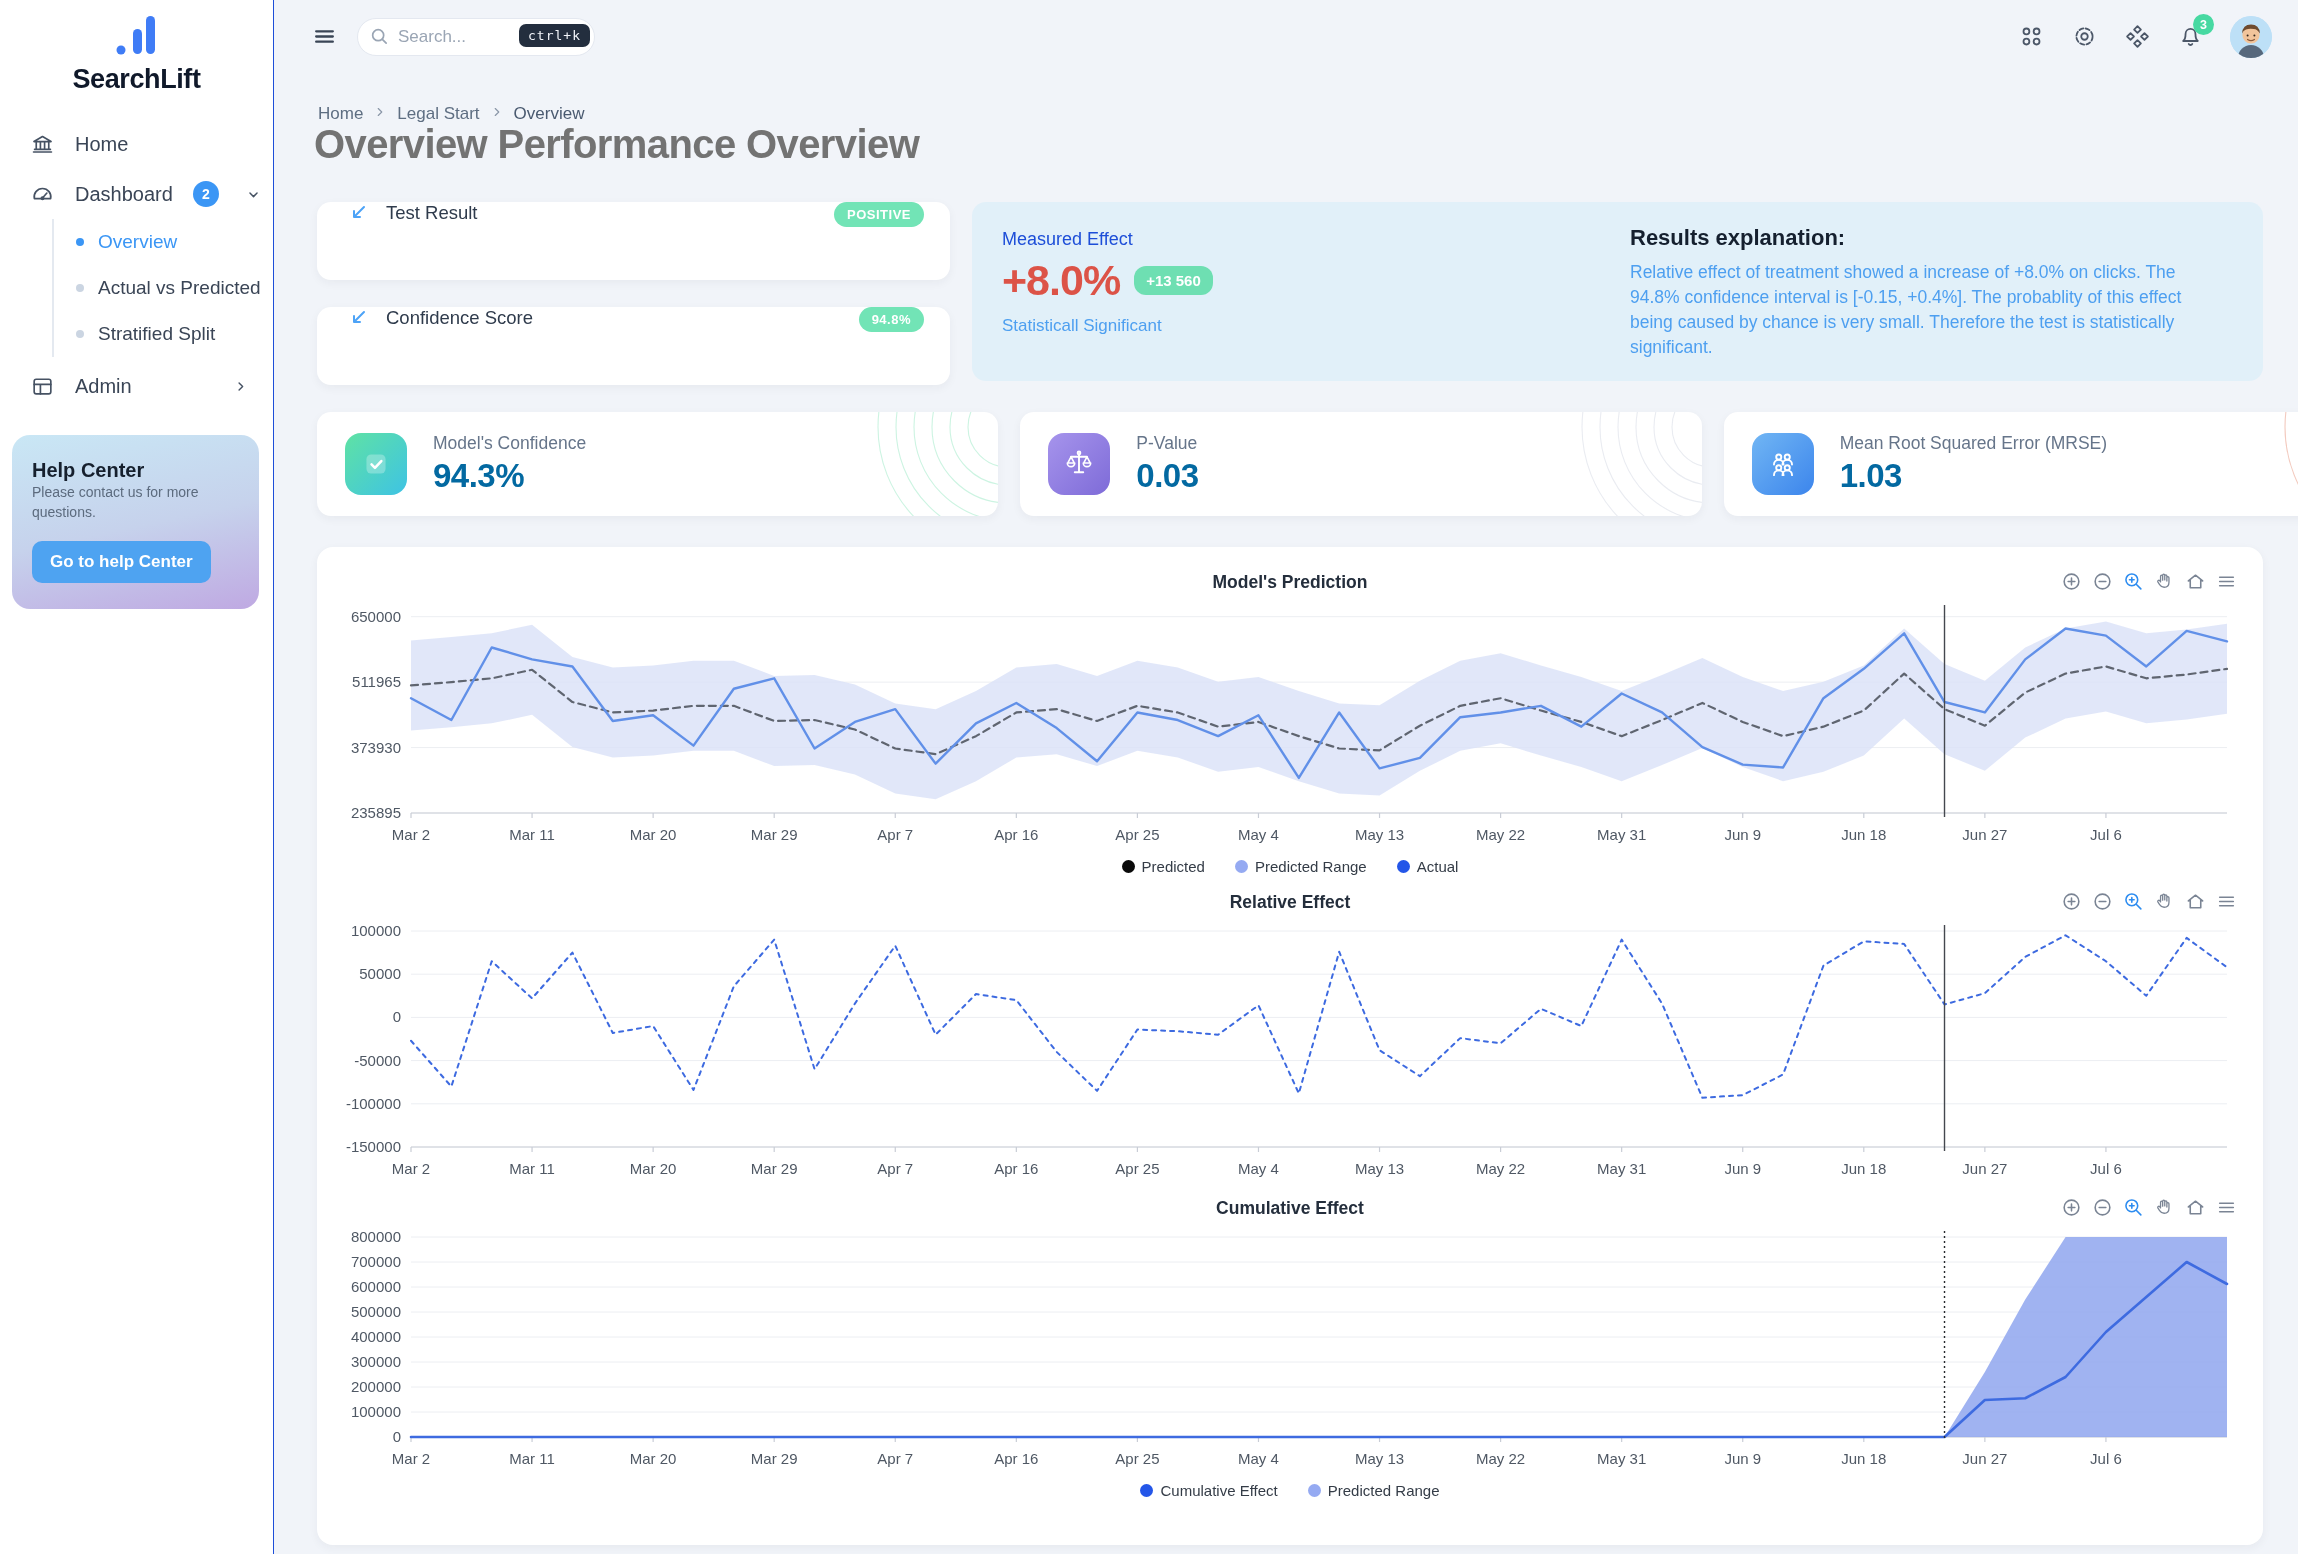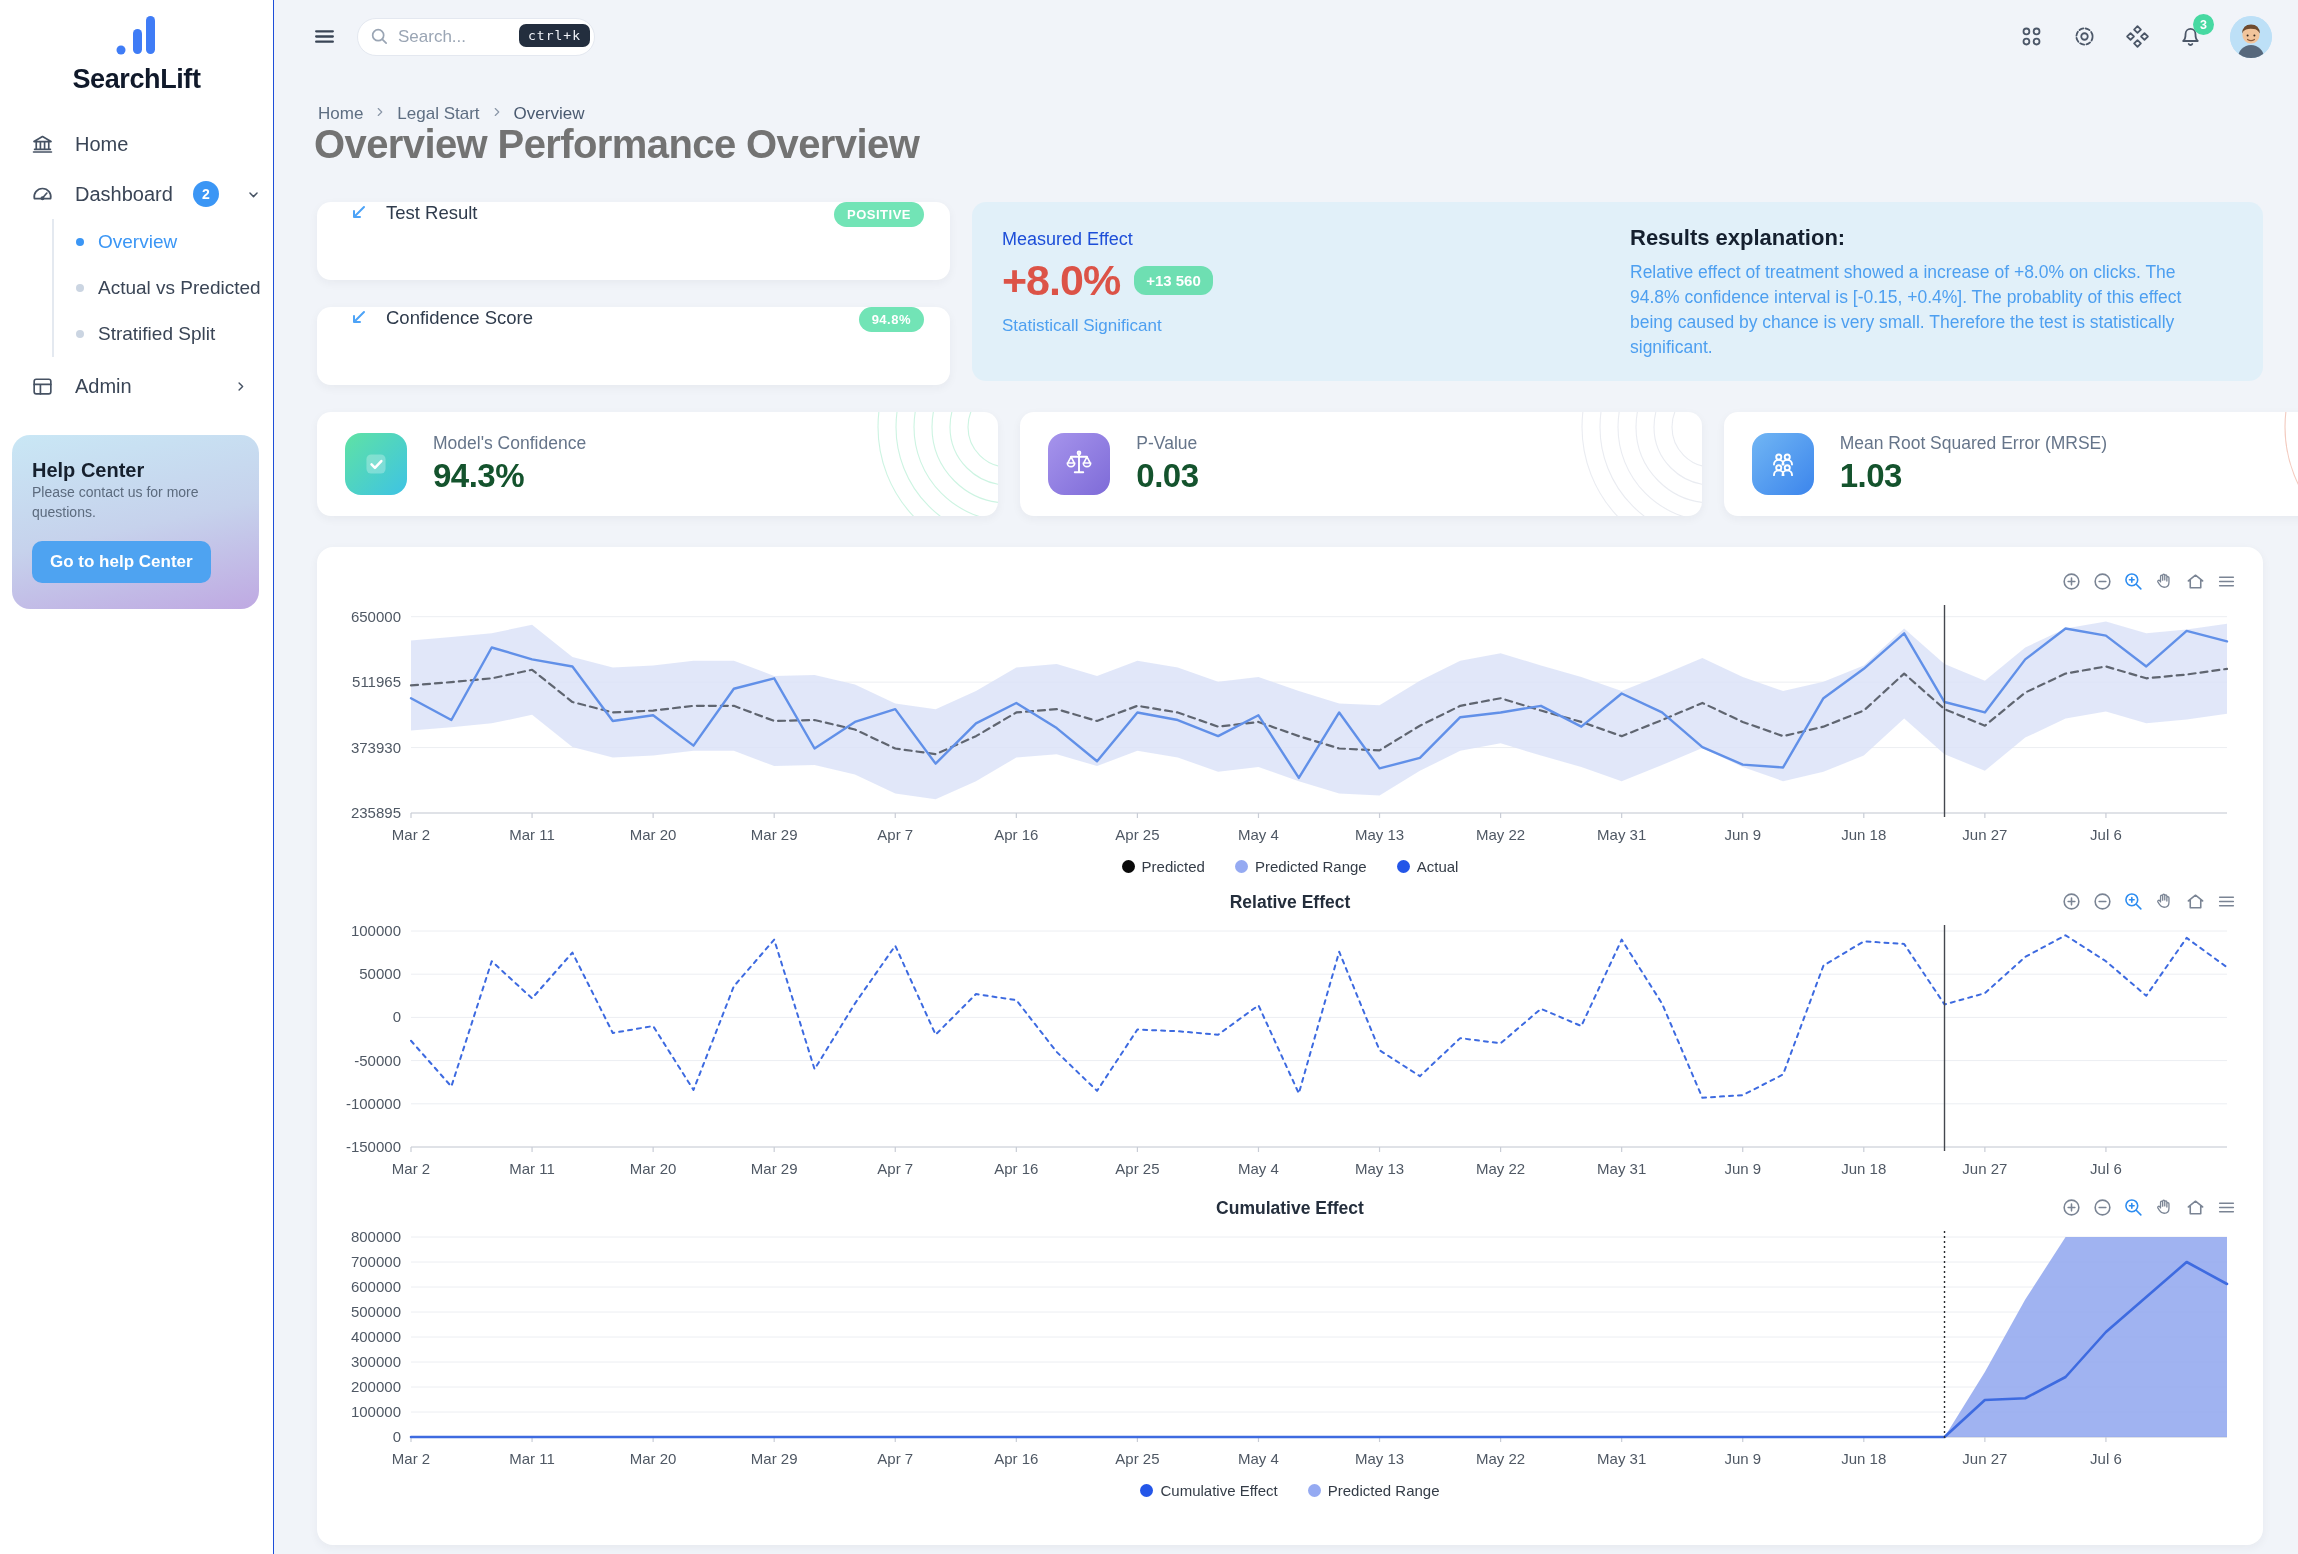--- a/index.html
+++ b/index.html
@@ -87,21 +87,21 @@
   .stats-row{position:absolute;left:317px;top:412px;width:2088px;display:grid;
              grid-template-columns:1fr 1fr 1fr;gap:22px}
   .stat-card{height:104px;background:#fff;border-radius:14px;box-shadow:0 3px 10px rgba(30,41,59,.05);
              display:flex;align-items:center;padding-left:28px;gap:26px;position:relative;overflow:hidden}
   .stat-ic{width:62px;height:62px;border-radius:16px;display:flex;align-items:center;justify-content:center;flex:none}
   .g0{background:linear-gradient(135deg,#5FE2A4,#3EC3E4)}
   .g1{background:linear-gradient(135deg,#A694EC,#7E6BD8)}
   .g2{background:linear-gradient(135deg,#71B6F4,#3C85EC)}
   .stat-ic svg{width:34px;height:34px;stroke:#fff;fill:none;stroke-width:1.8;stroke-linecap:round;stroke-linejoin:round}
   .stat-label{font-size:17.5px;color:#66758A}
-  .stat-value{font-size:33px;font-weight:800;color:#14532d;margin-top:3px;letter-spacing:-0.5px}
+  .stat-value{font-size:33px;font-weight:800;color:#0369a1;margin-top:3px;letter-spacing:-0.5px}
   .decor{position:absolute;right:0;top:0;height:104px;width:190px;pointer-events:none}
   .decor circle{fill:none;stroke-width:1.1}
   
   .charts-panel{position:absolute;left:317px;top:547px;width:1946px;height:998px;background:#fff;
                 border-radius:16px;box-shadow:0 3px 10px rgba(30,41,59,.05);padding:20px 24px;
                 box-sizing:border-box}
   .chart-head{position:relative;height:32px}
   .chart-title{text-align:center;font-size:17.5px;font-weight:700;color:#242E3C;padding-top:5px}
   .chart-toolbar{position:absolute;right:2px;top:4px;display:flex;gap:10px}
   .tbi{display:flex;cursor:pointer}
@@ -366,20 +366,21 @@
             <circle cx="200" cy="15" r="112"></circle>
             <circle cx="200" cy="15" r="130"></circle>
           </g>
         </svg>
     </div>
   </div>
 
   <div class="charts-panel">
 
     <div class="chart-head">
+      <div class="chart-title">Model's Prediction</div>
       <div class="chart-toolbar">
   <span class="tbi">
             <svg viewBox="0 0 20 20">
               <circle cx="10" cy="10" r="7"></circle>
               <path d="M6.8 10h6.4M10 6.8v6.4"></path>
             </svg>
           </span>
   <span class="tbi">
             <svg viewBox="0 0 20 20">
               <circle cx="10" cy="10" r="7"></circle>

